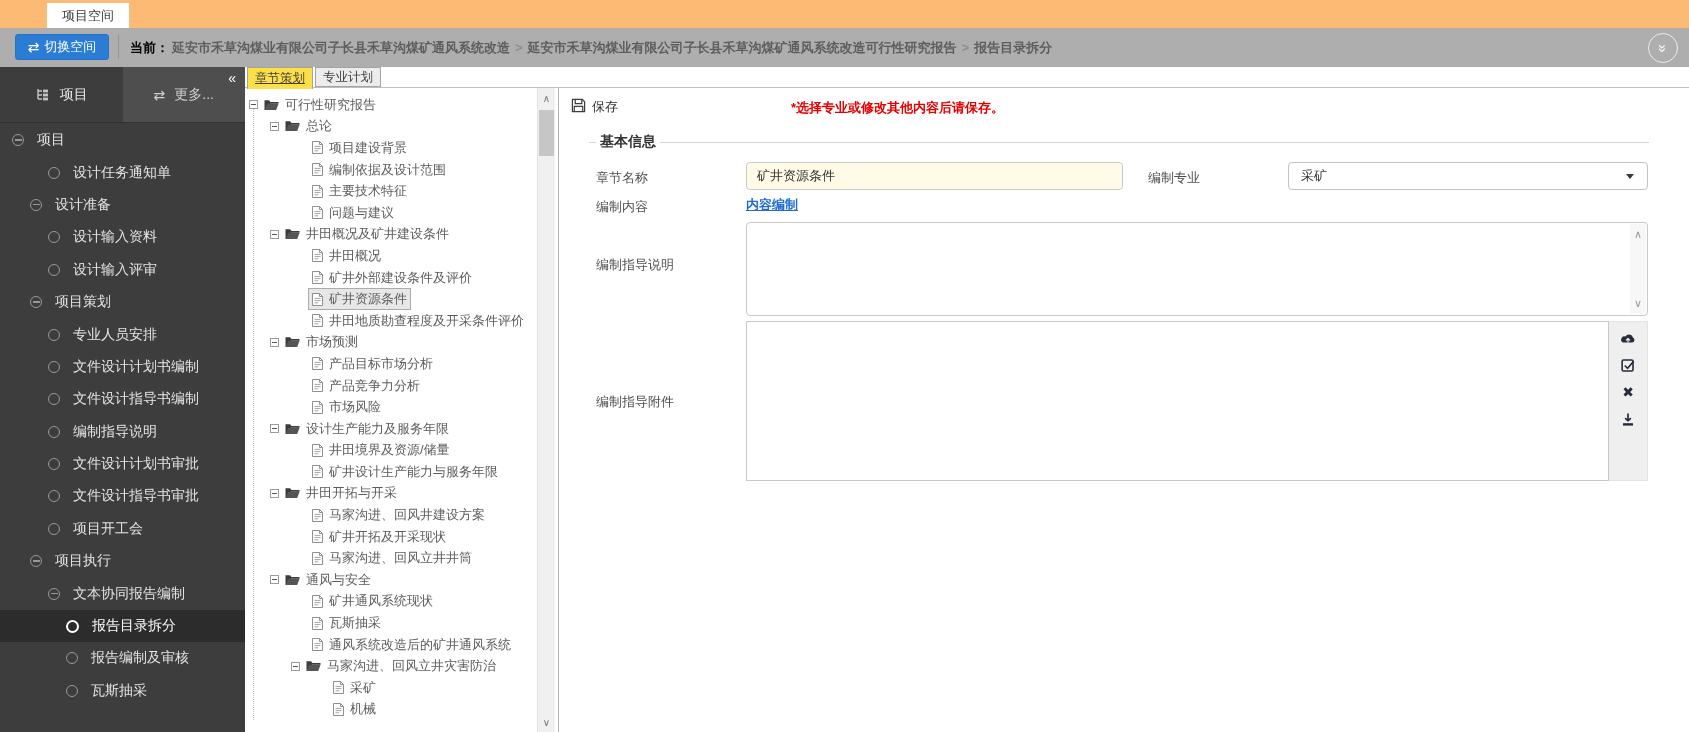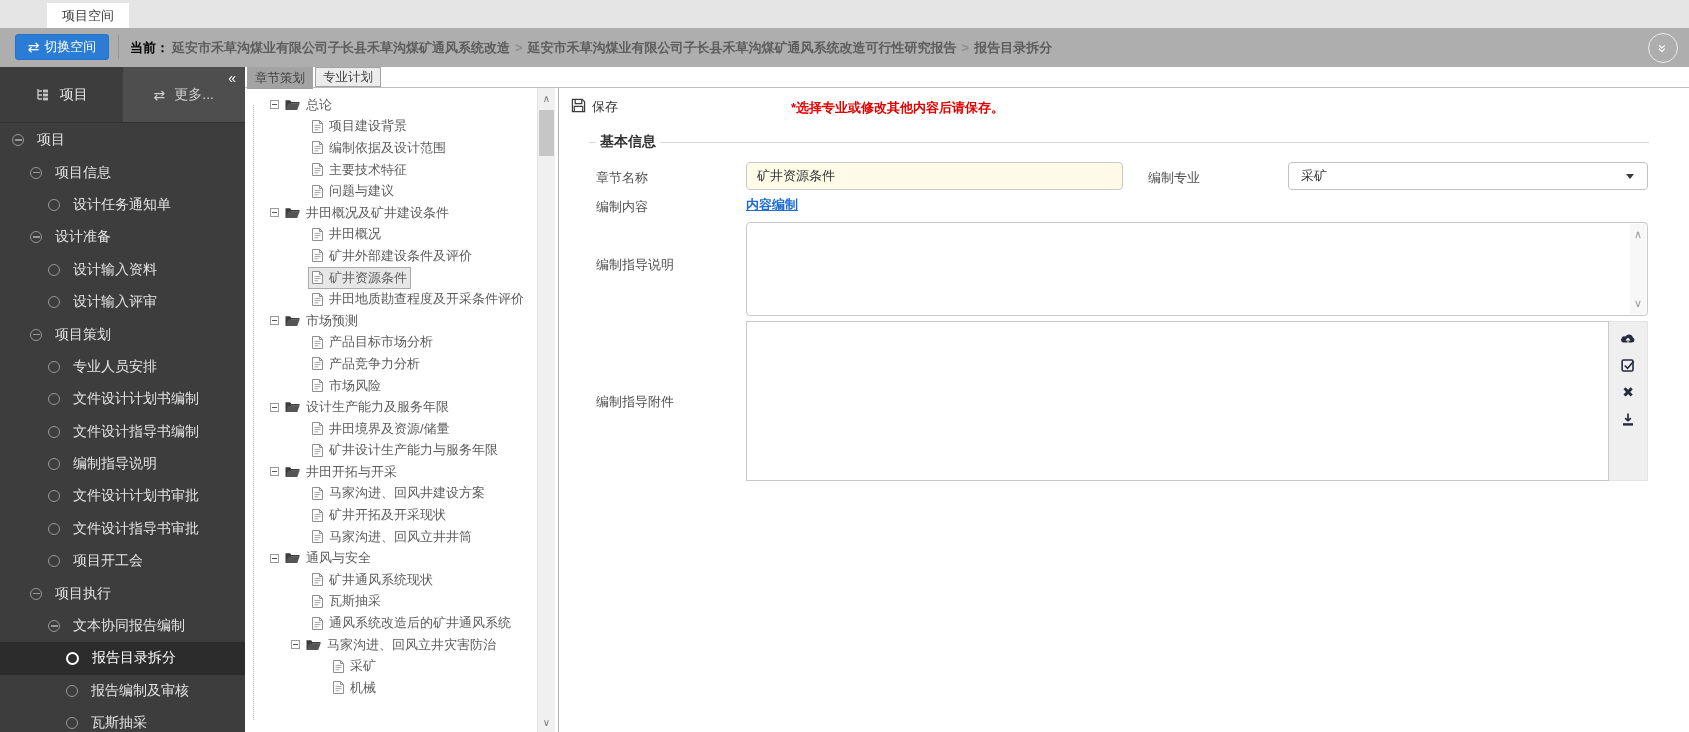--- a/index.html
+++ b/index.html
@@ -1,20 +1,20 @@
 <!DOCTYPE html>
 <html><head>
 <meta charset="utf-8">
 <style>
   html,body{margin:0;padding:0;background:#8f8f8f;}
   .stage{position:relative;width:1689px;height:732px;background:#fff;overflow:hidden;
          font-family:"Liberation Sans","DejaVu Sans",sans-serif;-webkit-font-smoothing:antialiased;}
 
   
-  .topbar{position:absolute;left:0;top:0;right:0;height:43px;background:#e5e5e5;}
+  .topbar{position:absolute;left:0;top:0;right:0;height:43px;background:#fdba74;}
   .workspace-tab{position:absolute;left:47px;top:3px;width:82px;height:25px;background:#fff;
                  color:#3a3a3a;font-size:13px;display:flex;align-items:center;justify-content:center;cursor:pointer;}
 
   
   .toolbar{position:absolute;left:0;top:28px;right:0;height:39px;background:#aeaeae;}
   .switch-btn{position:absolute;left:15px;top:6px;height:26px;min-width:94px;background:#2a7cd4;
               border:1px solid #2673c6;border-radius:3px;color:#fff;font-size:13px;
               display:flex;align-items:center;justify-content:center;gap:5px;padding:0 8px;cursor:pointer;font-family:inherit;}
   .swap-glyph{font-size:14px;line-height:1;}
   .tb-divider{position:absolute;left:118px;top:7px;width:1px;height:24px;background:#969696;}
@@ -42,21 +42,21 @@
                      margin-top:-1px;background:#989898;}
   .srow.sel .sico{width:13px;height:13px;border:2.5px solid #fff;}
   .slabel{margin-left:13px;}
 
   
   .chpanel{position:absolute;left:245px;top:67px;width:311px;bottom:0;background:#fff;}
   .strip-border{position:absolute;left:245px;top:87px;right:0;height:1px;background:#bdbdbd;z-index:1;}
   .chtabs{position:absolute;left:2px;top:0;height:21px;display:flex;z-index:2;}
   .chtab{height:20px;padding:0 7px;font-size:12.5px;display:flex;align-items:center;
          border:1px solid #a4a4a4;background:#ececec;color:#3f3f3f;margin-right:2px;cursor:pointer;box-sizing:border-box;}
-  .chtab.active{background:#a3a3a3;height:22px;border-bottom:none;}
+  .chtab.active{background:#fde047;height:22px;border-bottom:none;text-decoration:underline;}
   .chtree{position:absolute;left:0;top:22px;right:19px;bottom:0;overflow:hidden;padding-top:5px;}
   .guide{position:absolute;left:8px;top:16px;bottom:12px;border-left:1px dotted #bdbdbd;}
   .crow{display:flex;align-items:center;height:21.6px;font-size:13px;color:#5c5c5c;
         white-space:nowrap;position:relative;cursor:pointer;}
   .cbox{flex:none;width:9px;height:9px;border:1px solid #9b9b9b;background:#fff;
         position:relative;box-sizing:border-box;z-index:1;}
   .cbox::after{content:"";position:absolute;left:1px;right:1px;top:50%;margin-top:-0.5px;height:1px;background:#555;}
   .cnode{display:flex;align-items:center;gap:6px;padding:1px 3px;border:1px solid transparent;margin-left:2px;}
   .cnode.sel{background:#e7e7e7;border-color:#ababab;}
   .cfold,.cdoc{flex:none;display:flex;}
@@ -153,24 +153,20 @@
         <span>更多...</span>
       </div>
       <span class="side-collapse">«</span>
     </div>
     <div class="side-tree">
         <div class="srow">
           <span class="sico minus" style="margin-left: 12px;"></span>
           <span class="slabel">项目</span>
         </div>
         <div class="srow">
-          <span class="sico minus" style="margin-left: 30px;"></span>
-          <span class="slabel">项目信息</span>
-        </div>
-        <div class="srow">
           <span class="sico circle" style="margin-left: 48px;"></span>
           <span class="slabel">设计任务通知单</span>
         </div>
         <div class="srow">
           <span class="sico minus" style="margin-left: 30px;"></span>
           <span class="slabel">设计准备</span>
         </div>
         <div class="srow">
           <span class="sico circle" style="margin-left: 48px;"></span>
           <span class="slabel">设计输入资料</span>
@@ -235,20 +231,32 @@
   </div>
 
   <div class="strip-border"></div>
   <div class="chpanel">
     <div class="chtabs">
       <div class="chtab active">章节策划</div>
       <div class="chtab">专业计划</div>
     </div>
     <div class="chtree">
       <div class="guide"></div>
+    <div class="crow">
+          <span class="cbox" style="margin-left:4px"></span>
+          <span class="cnode">
+            <span class="cfold">
+              <svg width="15" height="12" viewBox="0 0 15 12">
+                <path d="M0.5 1.2h4.6l1.3 1.8h8.1v1.7H6L3.8 11H0.5z" fill="#3c3c3c"></path>
+                <path d="M3.1 4.7h11.4L12.2 11H1z" fill="#555"></path>
+              </svg>
+            </span>
+            <span class="clabel">可行性研究报告</span>
+          </span>
+        </div>
         <div class="crow">
           <span class="cbox" style="margin-left:25px"></span>
           <span class="cnode">
             <span class="cfold">
               <svg width="15" height="12" viewBox="0 0 15 12">
                 <path d="M0.5 1.2h4.6l1.3 1.8h8.1v1.7H6L3.8 11H0.5z" fill="#3c3c3c"></path>
                 <path d="M3.1 4.7h11.4L12.2 11H1z" fill="#555"></path>
               </svg>
             </span>
             <span class="clabel">总论</span>

